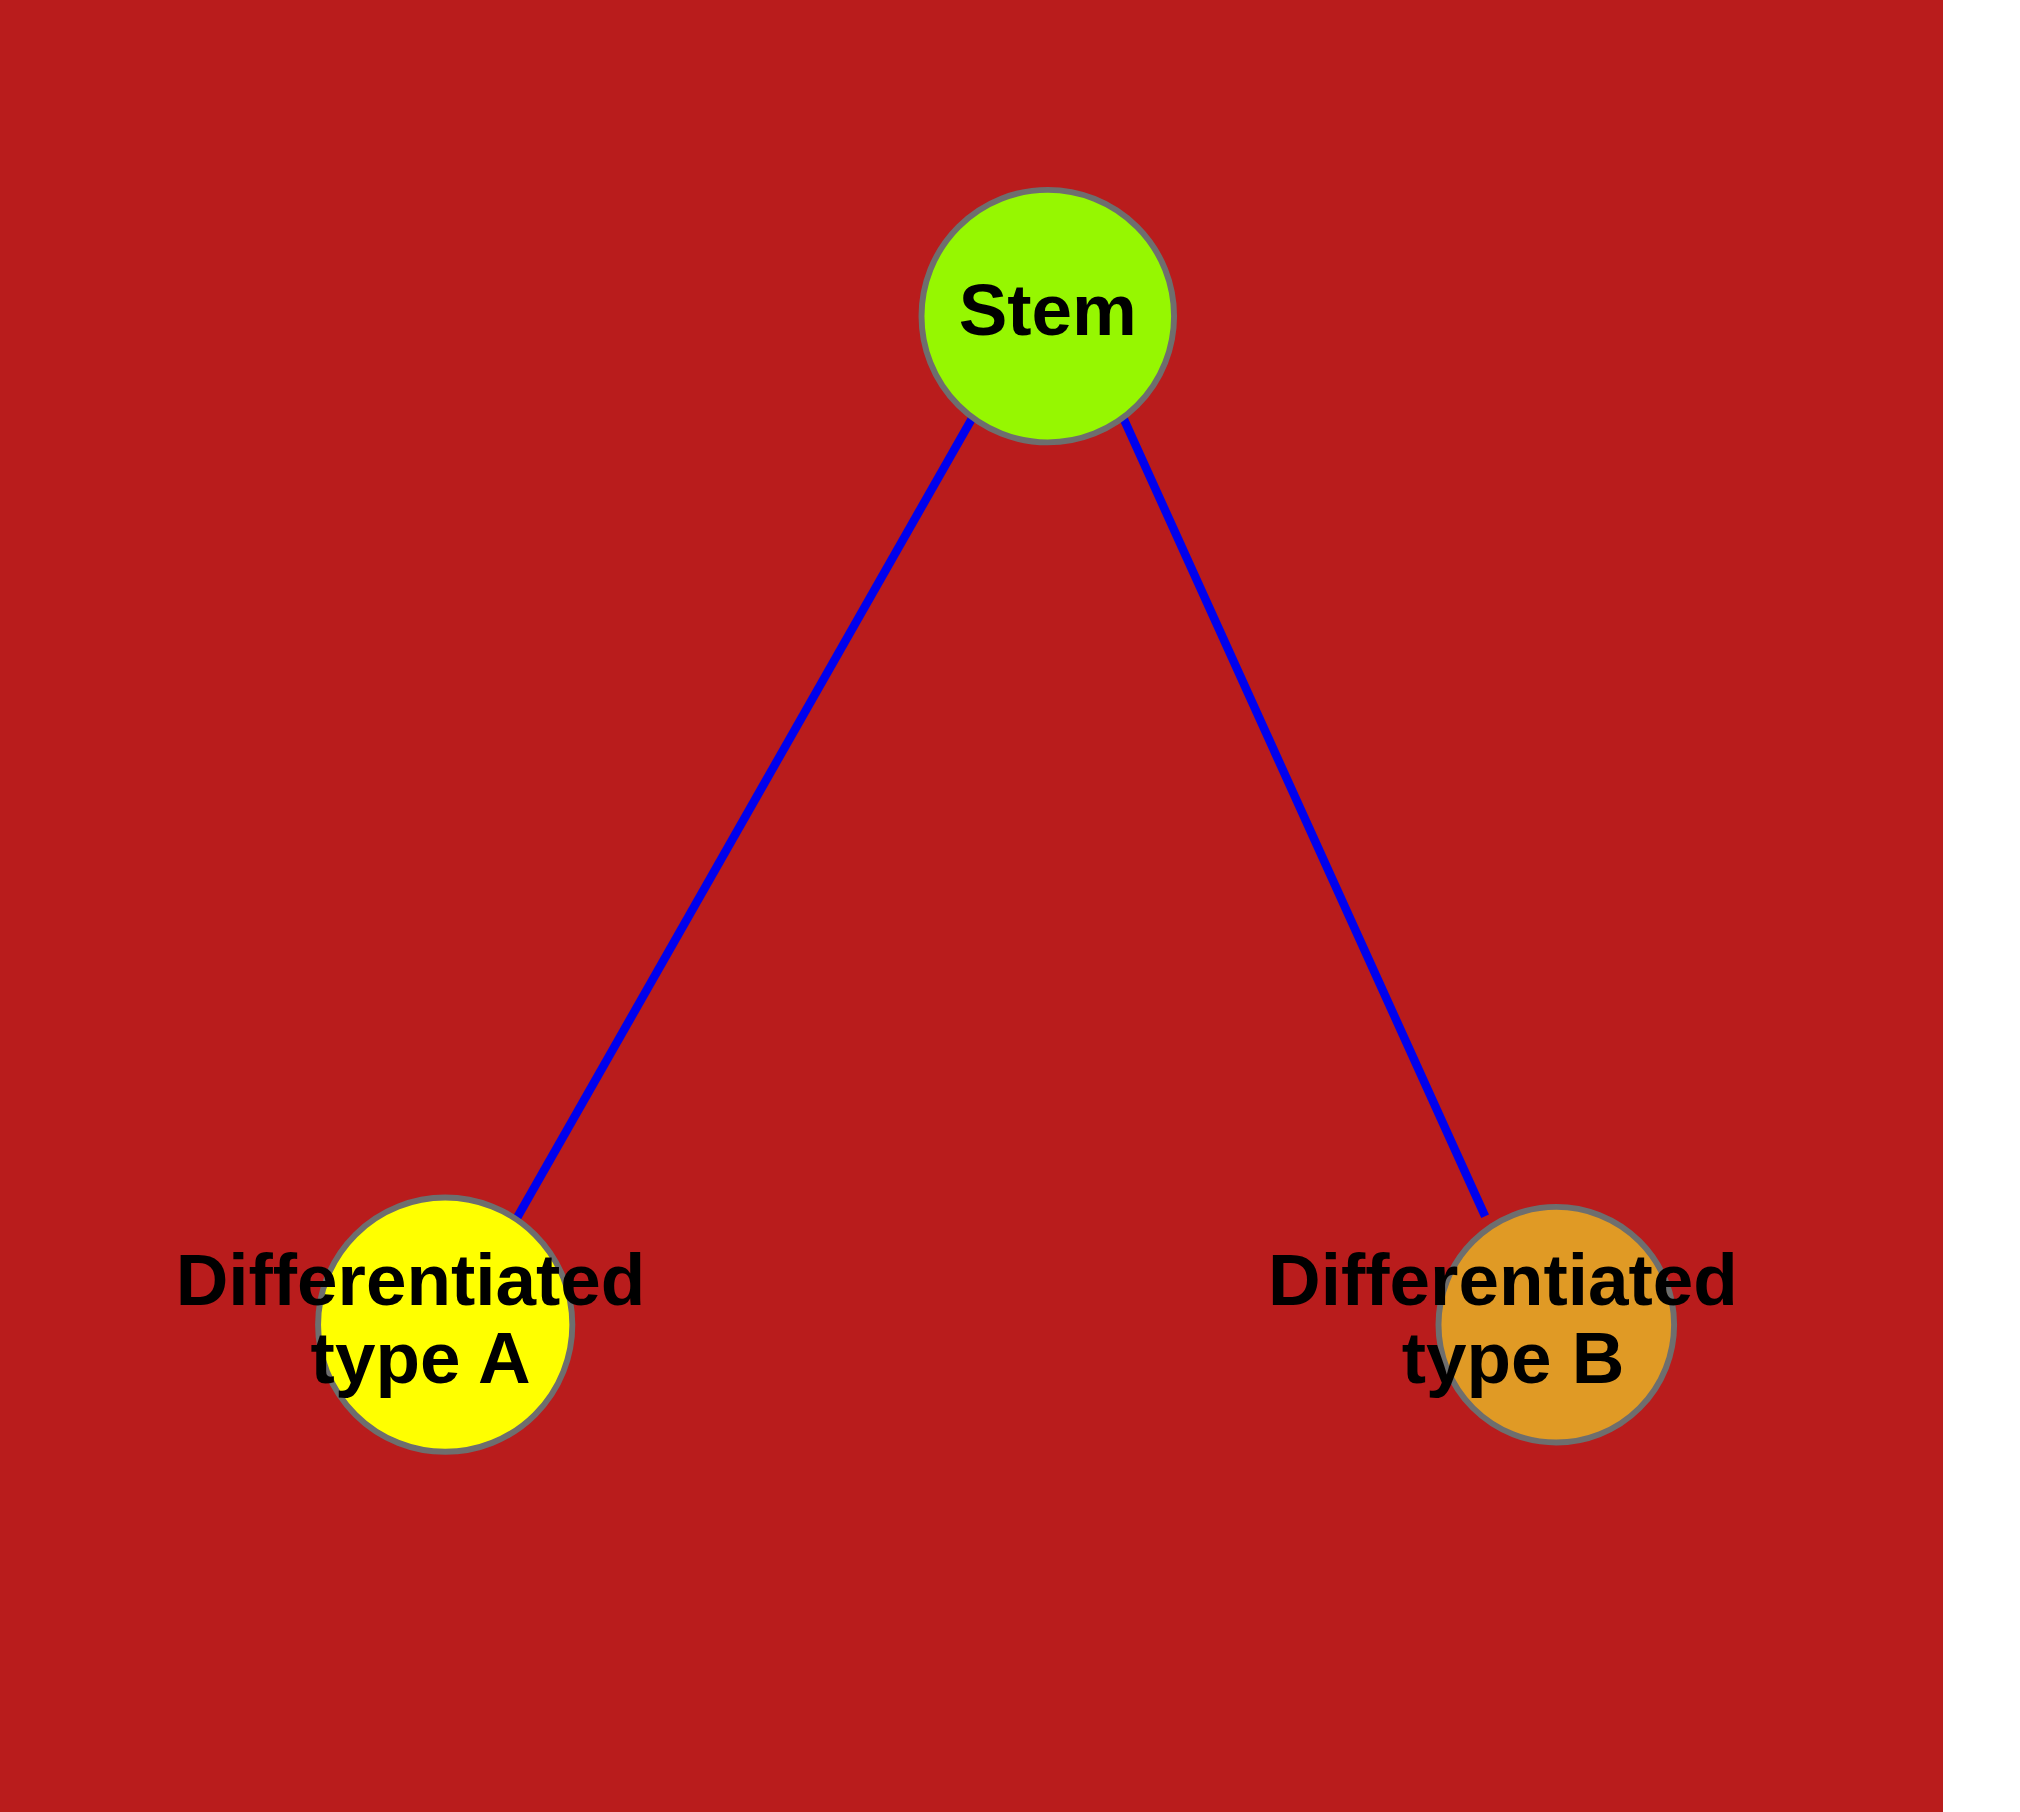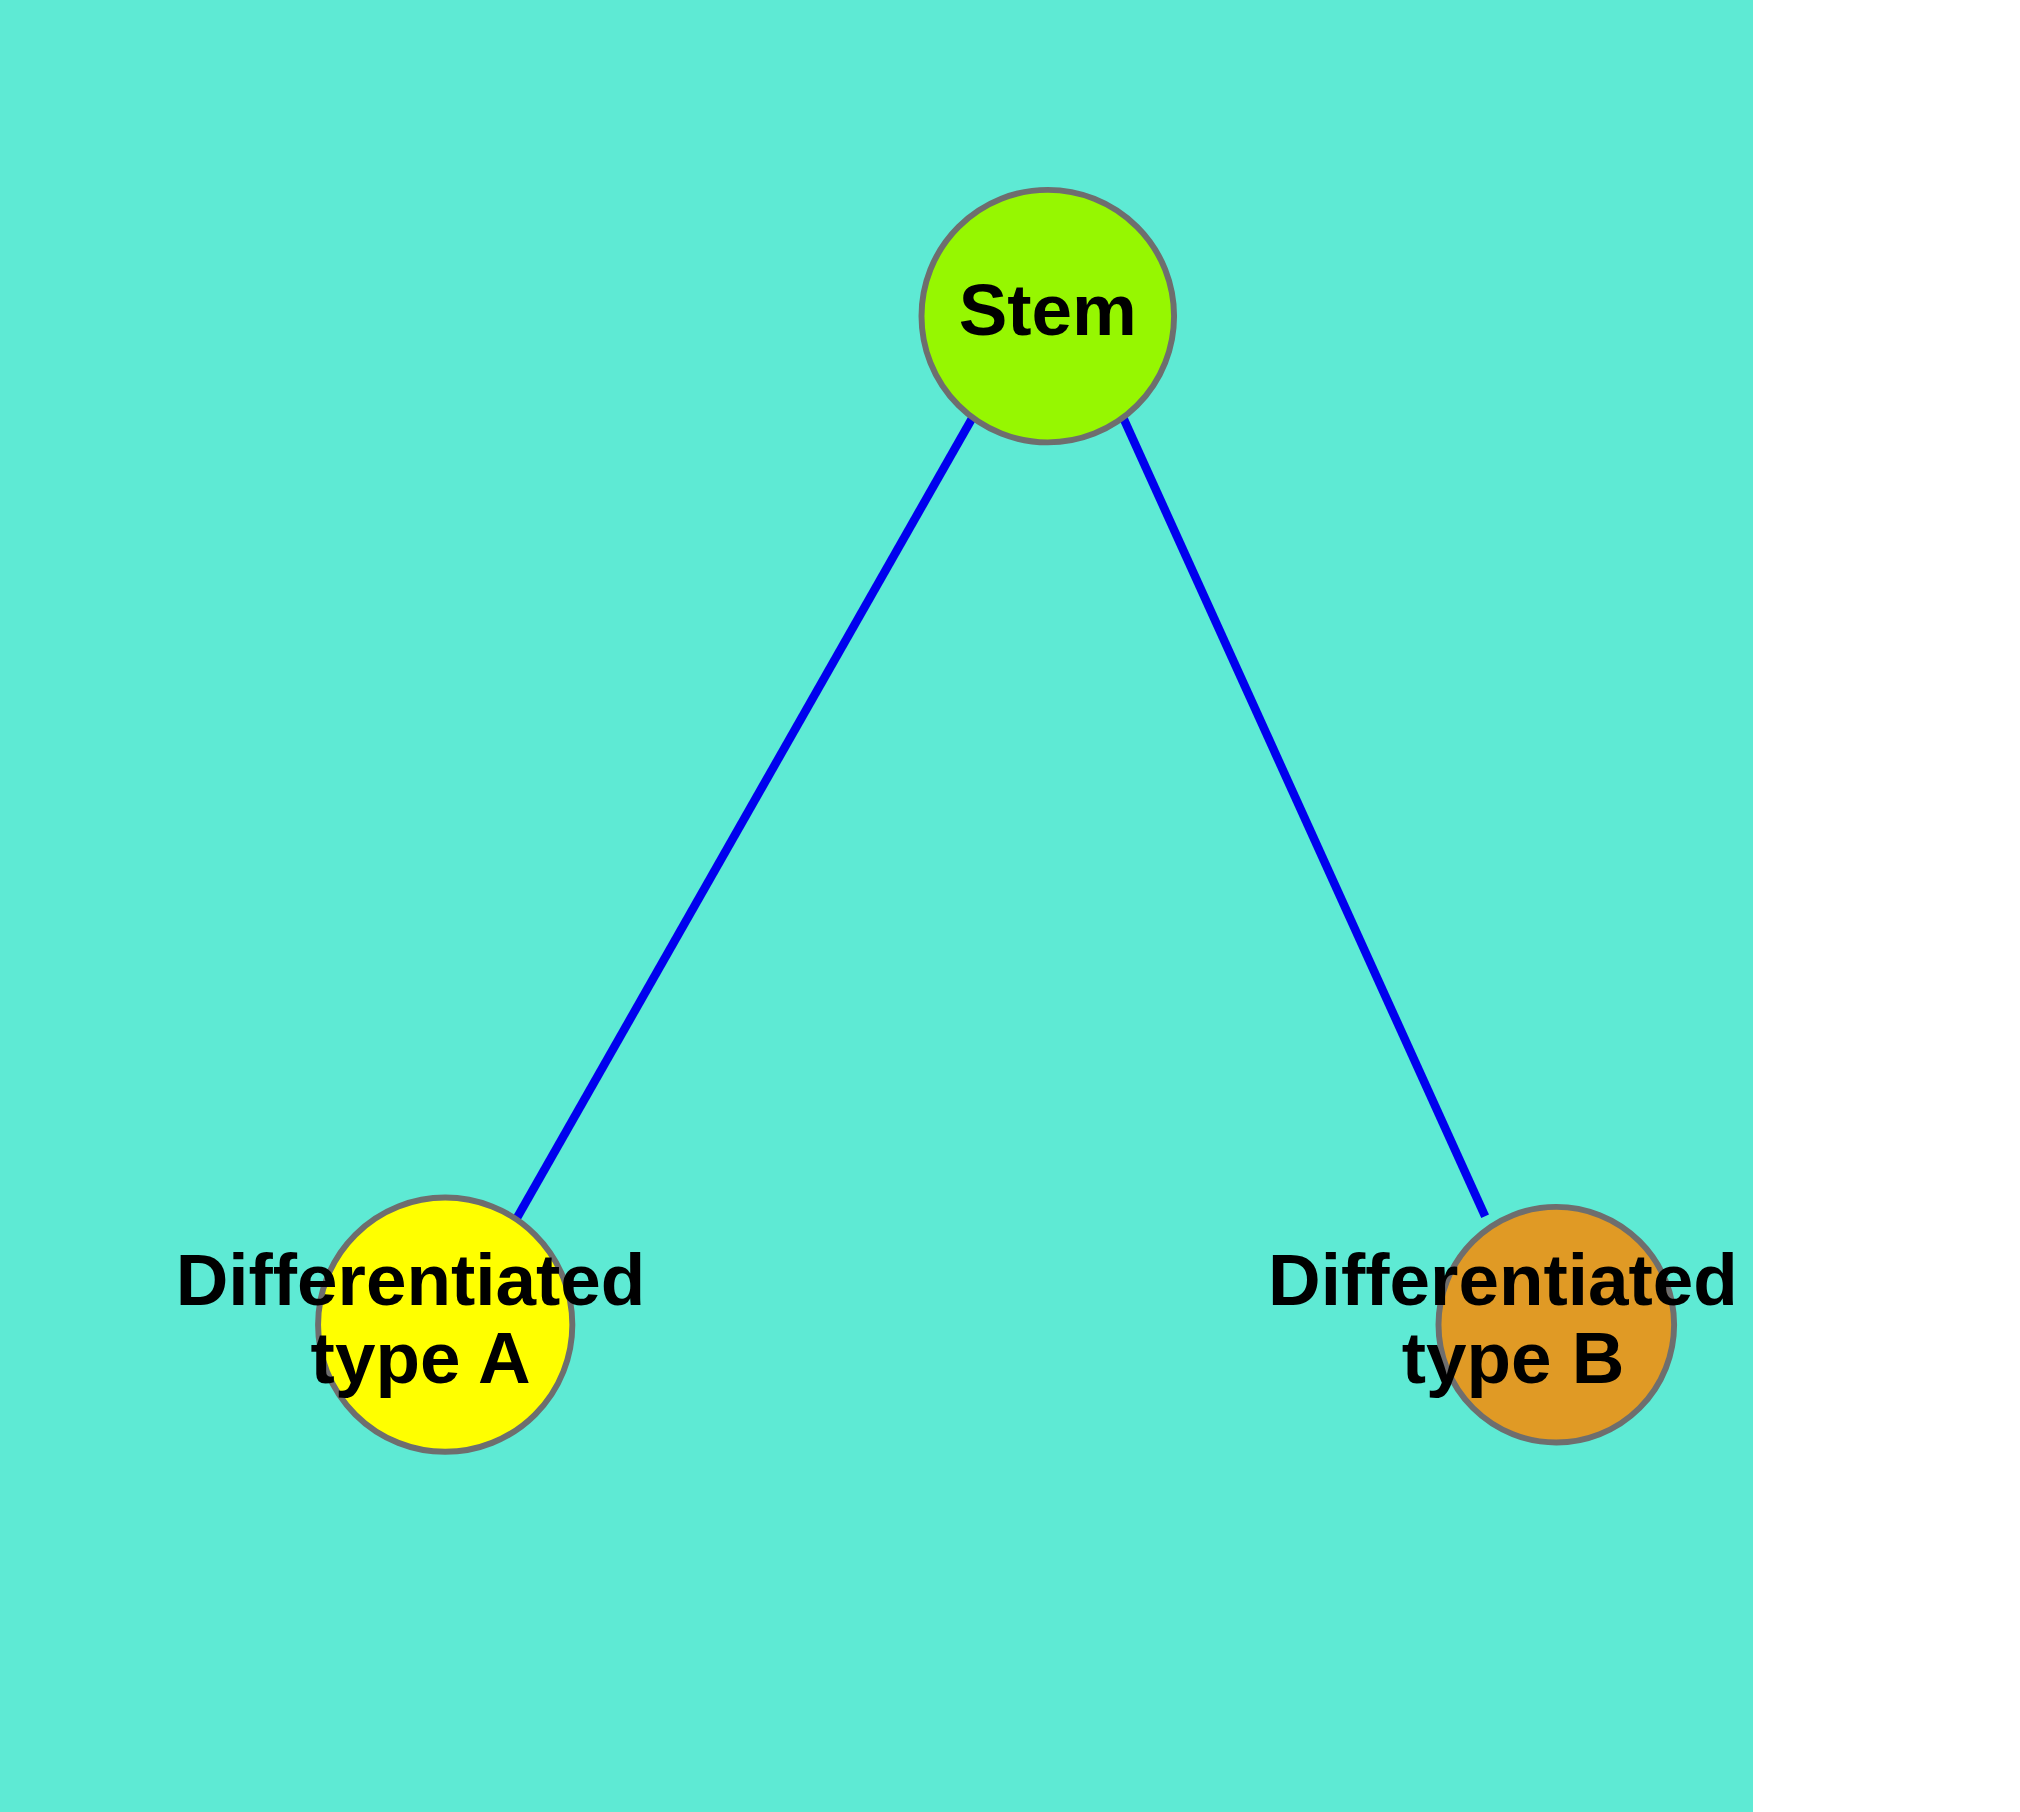--- a/index.html
+++ b/index.html
@@ -30,21 +30,21 @@
     text-anchor: middle;
     dominant-baseline: middle;
   }
   .edge-line {
     stroke-linecap: butt;
   }
 </style>
 </head>
 <body>
 
-<div id="canvas" style="background: #5eead4; width: 1753px; height: 1812px;">
+<div id="canvas" style="background: #b91c1c; width: 1943px; height: 1812px;">
   <svg id="graph-svg" viewBox="0 0 2384 2138">
 
     <g>
       <line class="edge-line" x1="1147" y1="493" x2="608" y2="1440" stroke="#0000ee" stroke-width="10"></line>
       <line class="edge-line" x1="1325" y1="493" x2="1752" y2="1435" stroke="#0000ee" stroke-width="10"></line>
     </g>
 
     <g>
 
       <g>

